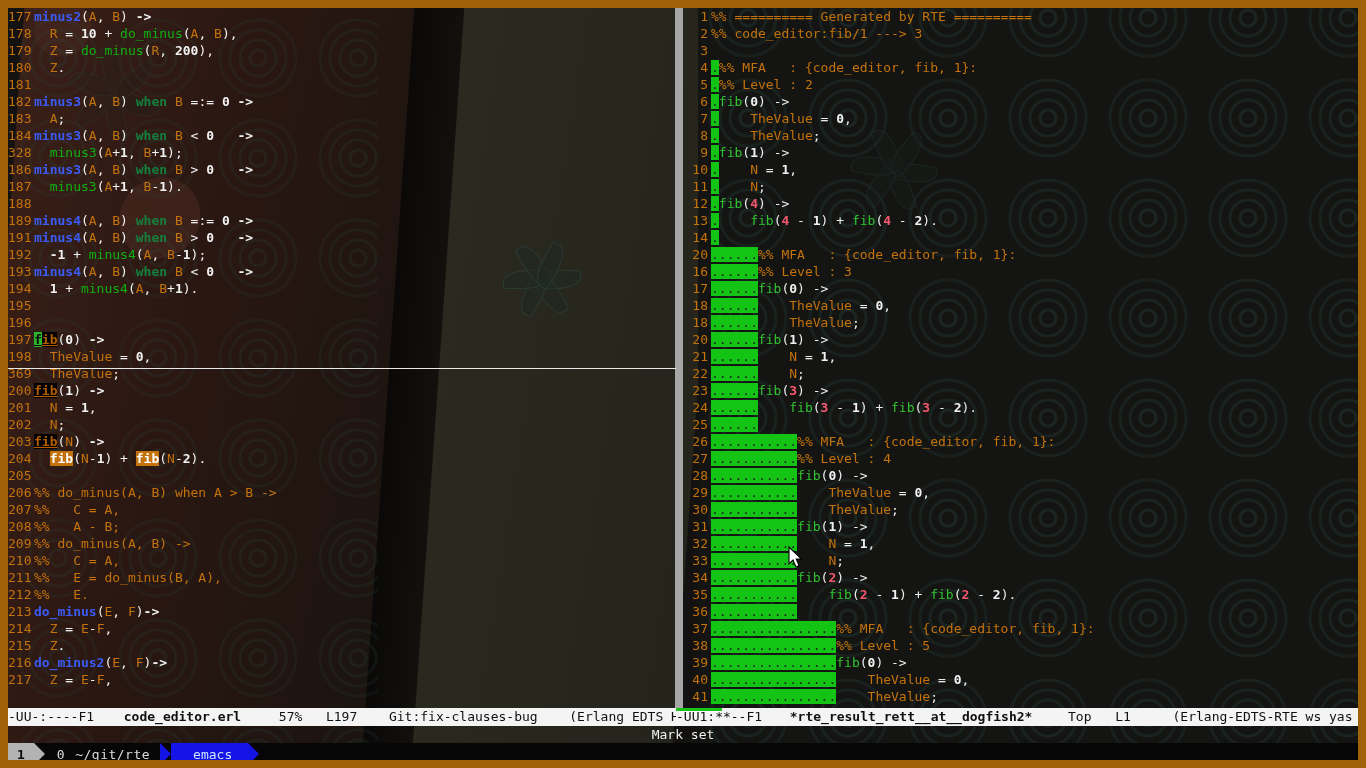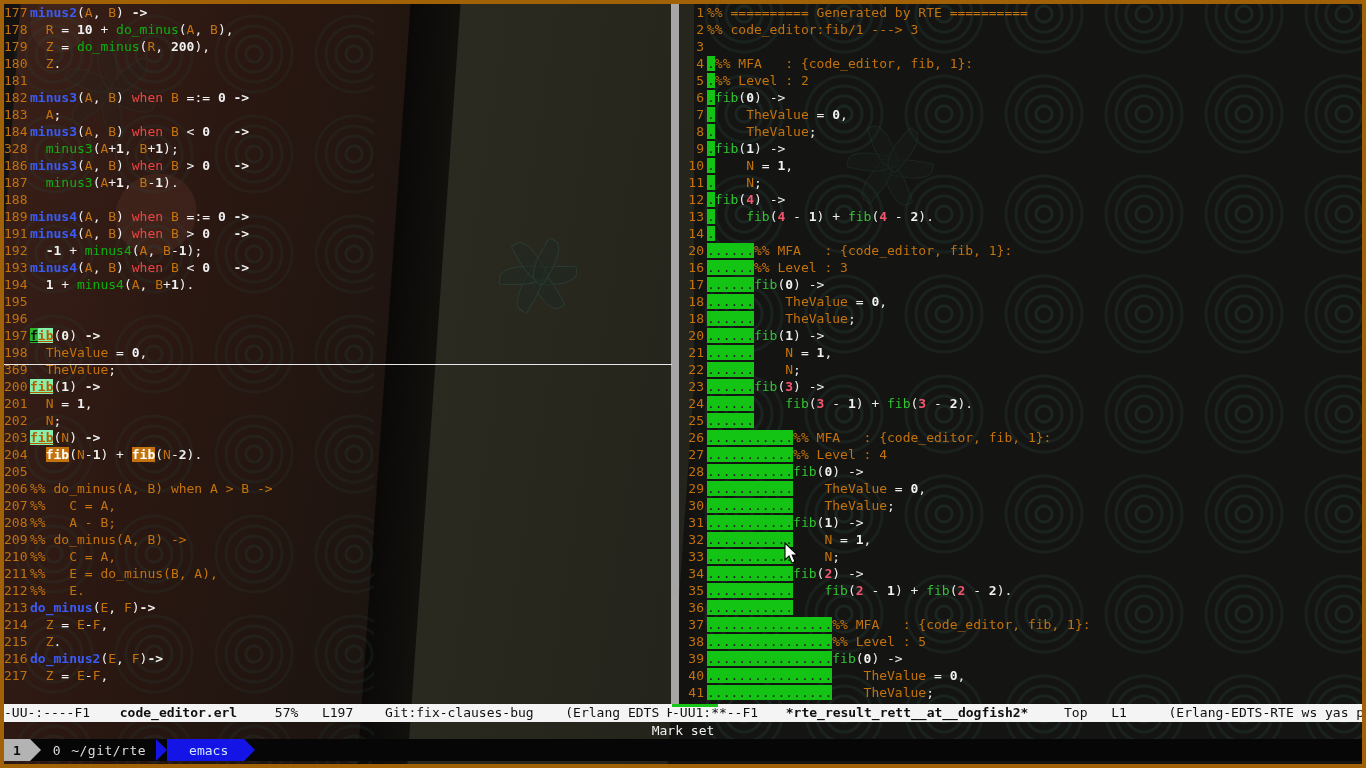--- a/index.html
+++ b/index.html
@@ -6,21 +6,21 @@
   html,body{margin:0;padding:0;background:#000;}
   body{
     width:1366px;height:768px;overflow:hidden;
     font-family:"DejaVu Sans Mono","Liberation Mono",monospace;
     font-size:13px;line-height:17px;
     -webkit-font-smoothing:none;
   }
   #frame{
     position:relative;width:1366px;height:768px;
     box-sizing:border-box;
-    border:4px solid #a16207;
+    border:8px solid #a16207;
     background:#15120f;
     overflow:hidden;
   }
   
   #wall{position:absolute;inset:0;overflow:hidden;z-index:0;background:#131210;}
   .wall-band{position:absolute;top:-40px;bottom:-40px;}
   .band-a{left:-10px;width:400px;background:
      radial-gradient(circle at 40px 60px, rgba(70,40,30,.55) 0 28px, rgba(0,0,0,0) 29px),
      radial-gradient(circle at 150px 250px, rgba(80,45,35,.45) 0 40px, rgba(0,0,0,0) 41px),
      linear-gradient(100deg,#3a2018 0%, #2a1711 45%, #1a1410 100%);
@@ -43,30 +43,30 @@
   .pane{position:absolute;top:0;}
   #paneL{left:0;width:668px;}
   #paneR{left:676px;right:0;}
   .codearea{position:relative;height:700px;overflow:hidden;}
   .ln{height:17px;white-space:pre;}
   .num{color:#c4720c;display:inline-block;}
   .numL{width:26px;}
   .numR{width:24px;text-align:right;padding-right:3px;}
   
   .fn{color:#3b5bf5;font-weight:bold;}
-  .kw{color:#ef4444;font-weight:normal;}
+  .kw{color:#15803d;font-weight:bold;}
   .var{color:#c4720c;}
   .call{color:#0fb00f;}
   .punct{color:#f2f2f2;}
   .num-lit{color:#f2f2f2;font-weight:bold;}
   .numred{color:#f4566e;font-weight:bold;}
   .cmt{color:#c4720c;}
   .greenfn{color:#31c431;}
   .white{color:#ededed;}
-  .hl-cyan{background:#86efac;color:#b35c00;font-weight:bold;text-decoration:underline;text-align:right;}
+  .hl-cyan{background:#000000;color:#b35c00;font-weight:bold;text-decoration:underline;text-align:right;}
   .hl-orange{background:#c4720c;color:#ffffff;font-weight:bold;}
   .hl-cursor{background:#2ab52a;color:#0b0b0b;font-weight:bold;text-decoration:underline;}
   .ws{background:#14c414;color:#14c414;}
   .ws .d{color:#1f1f1f;}
   .divider{position:absolute;left:667px;top:0;width:8px;height:700px;background:#a6a6a6;z-index:4;}
   .hrule{position:absolute;left:0;width:668px;height:1px;background:#e8e8e8;z-index:5;}
   
   .modeline{position:absolute;top:700px;height:18px;line-height:18px;
      background:#f4f4f4;color:#101010;white-space:nowrap;overflow:hidden;
      font-size:13px;z-index:6;}

